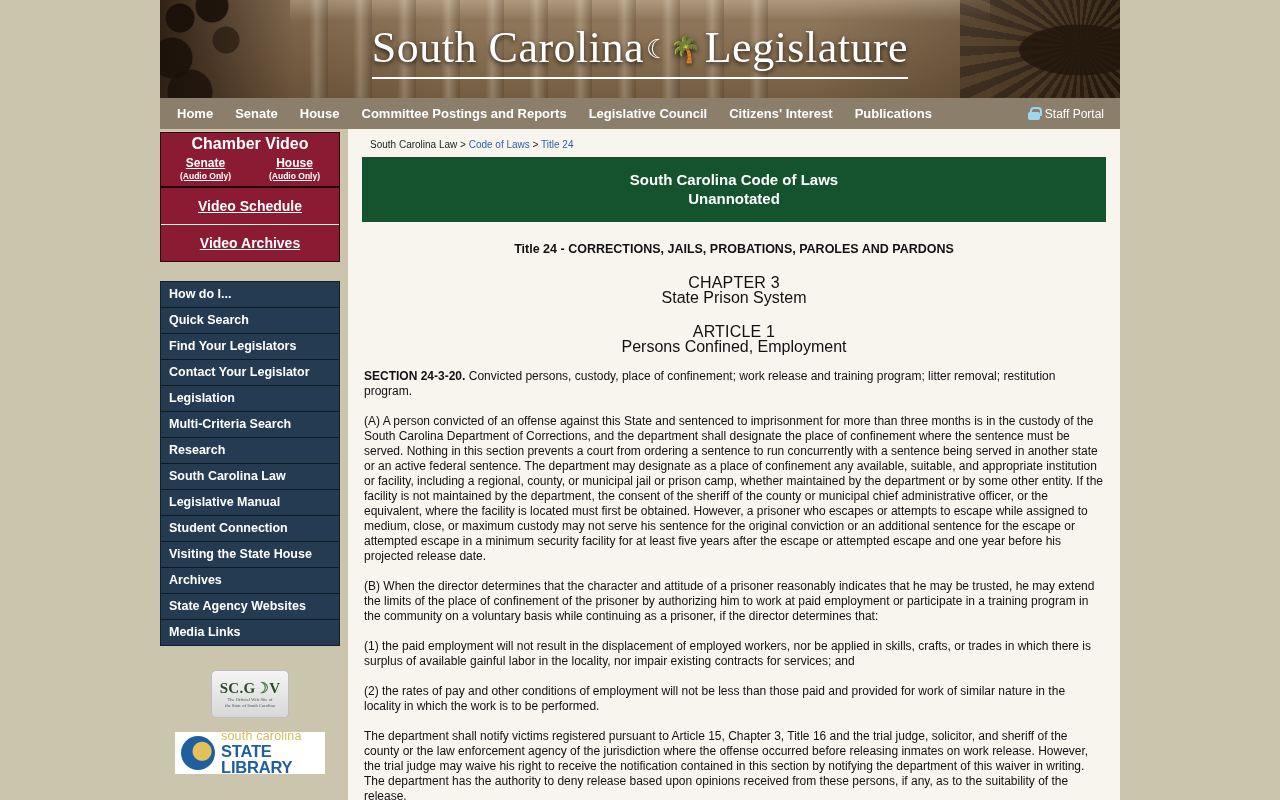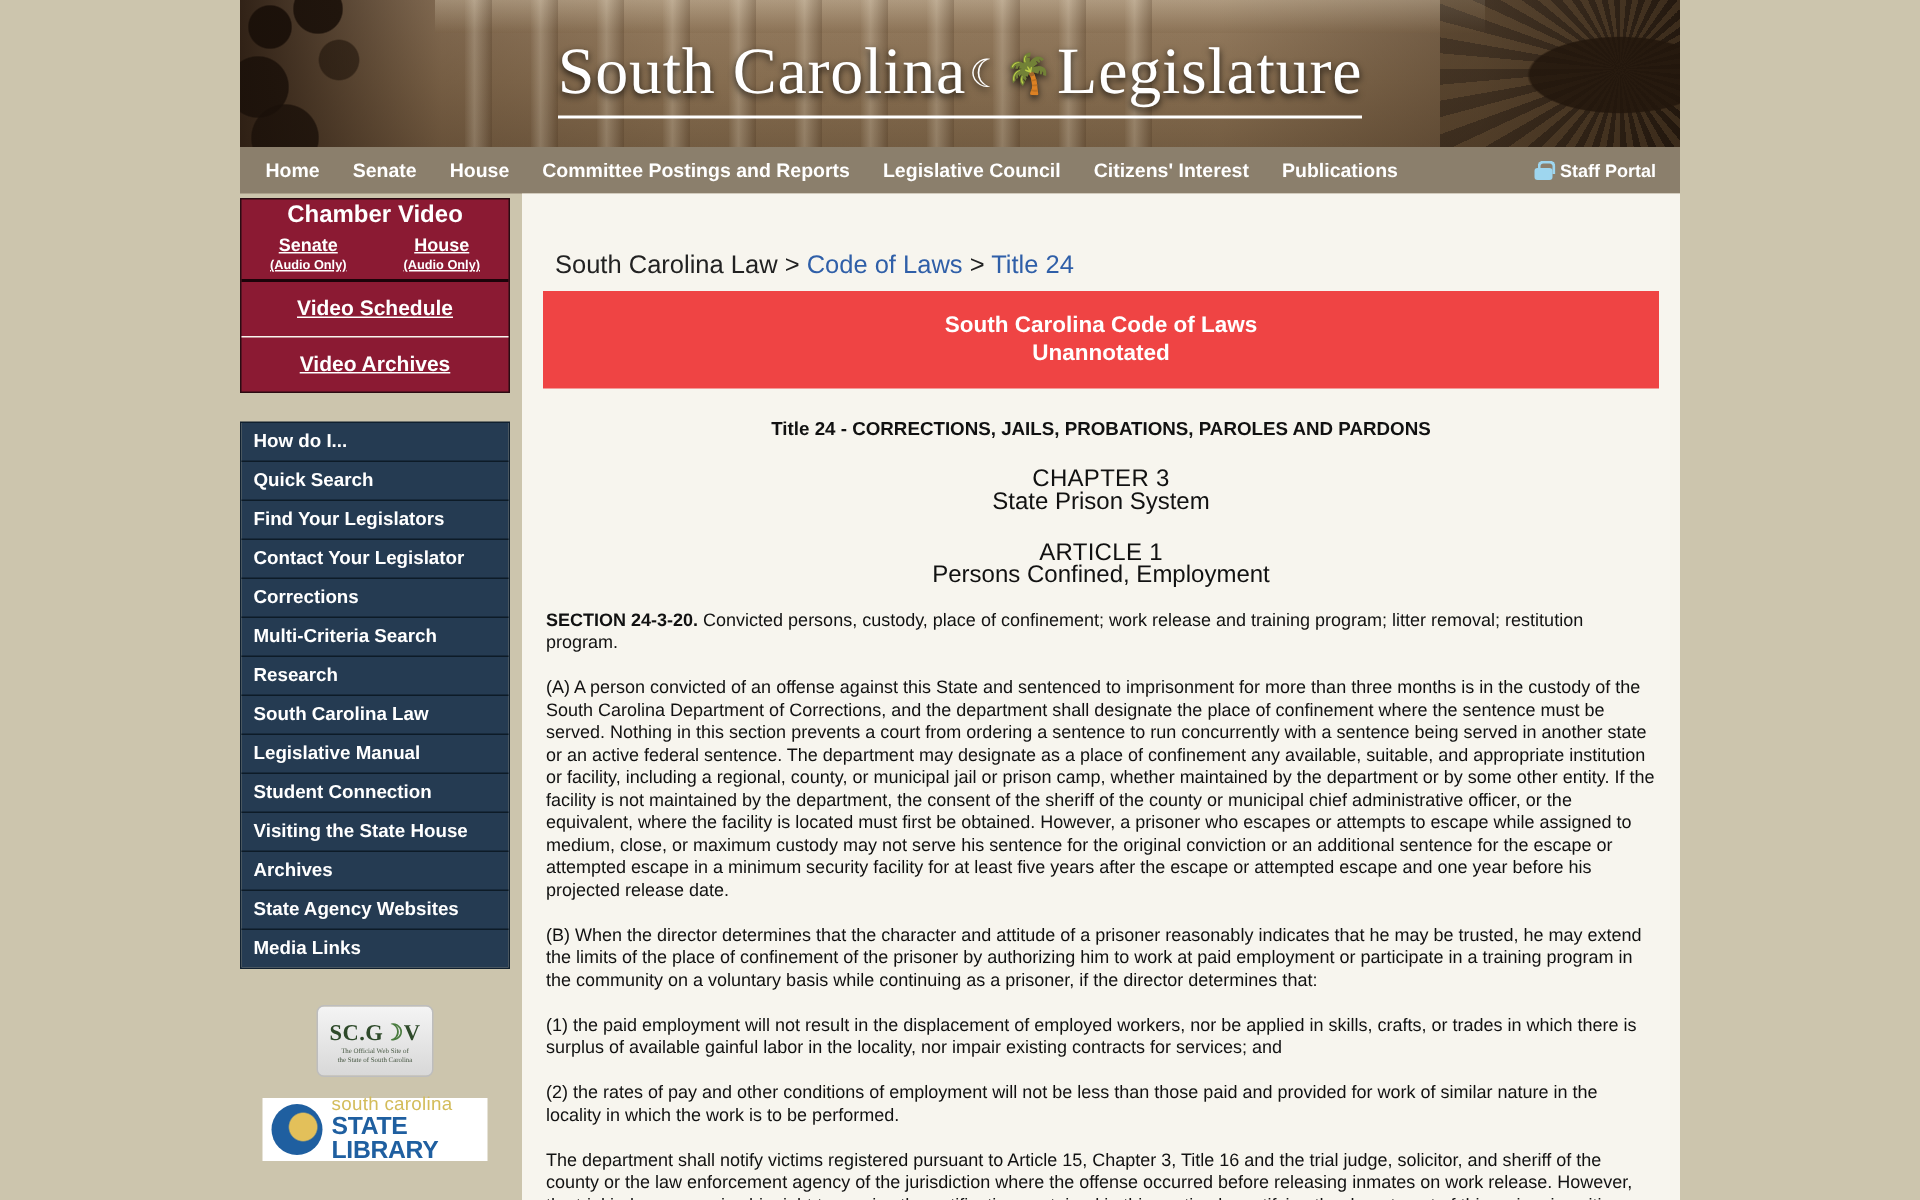--- a/index.html
+++ b/index.html
@@ -54,21 +54,21 @@
   }
   .topnav a {
     color: #fff; font-size: 13px; font-weight: bold; text-decoration: none;
     padding: 0 11px; line-height: 31px; white-space: nowrap;
   }
   .topnav a:first-child { padding-left: 17px; }
   .staff {
     margin-left: auto; display: flex; align-items: center; gap: 5px;
     padding-right: 16px; height: 31px;
   }
-  .staff span.lbl { color:#fff; font-size:12px; font-weight:bold; }
+  .staff span.lbl { color:#fff; font-size:12px; font-weight:normal; }
   .lock {
     width: 12px; height: 13px; position: relative; display: inline-block;
   }
   .lock::before { content:""; position:absolute; left:2px; top:0; width:8px; height:7px;
     border:2px solid #9ed6ef; border-bottom:none; border-radius:4px 4px 0 0; }
   .lock::after { content:""; position:absolute; left:0; top:5px; width:12px; height:8px;
     background:#9ed6ef; border-radius:2px; }
 
   
   .sidebar { position: absolute; left: 160px; top: 132px; width: 180px; }
@@ -113,26 +113,26 @@
     margin: 14px auto 0; width: 150px; height: 42px; background: #fff;
     display: flex; align-items: center; gap: 6px; padding-left: 6px;
   }
   .lib-mark { width: 34px; height: 34px; border-radius: 50%;
     background: radial-gradient(circle at 62% 45%, #e3c05a 0 9px, #1f5fa0 10px 17px); flex: none; }
   .lib-txt { text-align: left; line-height: 1; }
   .lib-txt .l1 { font-size: 12.5px; color: #d3bc5a; letter-spacing: .2px; }
   .lib-txt .l2 { font-size: 16.5px; font-weight: bold; color: #1f5fa0; letter-spacing: -.2px; }
 
   
-  .crumb { font-size: 17px; color: #222; padding: 4px 0 7px 8px; margin-top: 28px; }
+  .crumb { font-size: 10px; color: #222; padding: 4px 0 7px 8px; }
   .crumb a { color: #2f5fa8; text-decoration: none; }
 
   
   .titlebar {
-    background: #ef4444; color: #fff; text-align: center;
+    background: #14532d; color: #fff; text-align: center;
     padding: 13px 0 14px; font-size: 15px; font-weight: bold; line-height: 19px;
   }
 
   
   .doc { padding: 0 2px; }
   .h-title { text-align: center; font-size: 12.5px; font-weight: bold; color: #111; margin-top: 20px; }
   .h-block { text-align: center; font-size: 16px; color: #111; margin-top: 19px; line-height: 15px; }
   .h-block .b1 { letter-spacing: .2px; }
   p.body {
     font-size: 12px; color: #111; line-height: 15px; margin-top: 15px; text-align: left;
@@ -207,21 +207,21 @@
       <div class="cv-row cv-sep">
         <a href="#">Video Archives</a>
       </div>
     </div>
 
     <div class="menu">
       <div class="menu-item">How do I...</div>
       <div class="menu-item">Quick Search</div>
       <div class="menu-item">Find Your Legislators</div>
       <div class="menu-item">Contact Your Legislator</div>
-      <div class="menu-item">Corrections</div>
+      <div class="menu-item">Legislation</div>
       <div class="menu-item">Multi-Criteria Search</div>
       <div class="menu-item">Research</div>
       <div class="menu-item">South Carolina Law</div>
       <div class="menu-item">Legislative Manual</div>
       <div class="menu-item">Student Connection</div>
       <div class="menu-item">Visiting the State House</div>
       <div class="menu-item">Archives</div>
       <div class="menu-item">State Agency Websites</div>
       <div class="menu-item">Media Links</div>
     </div>

